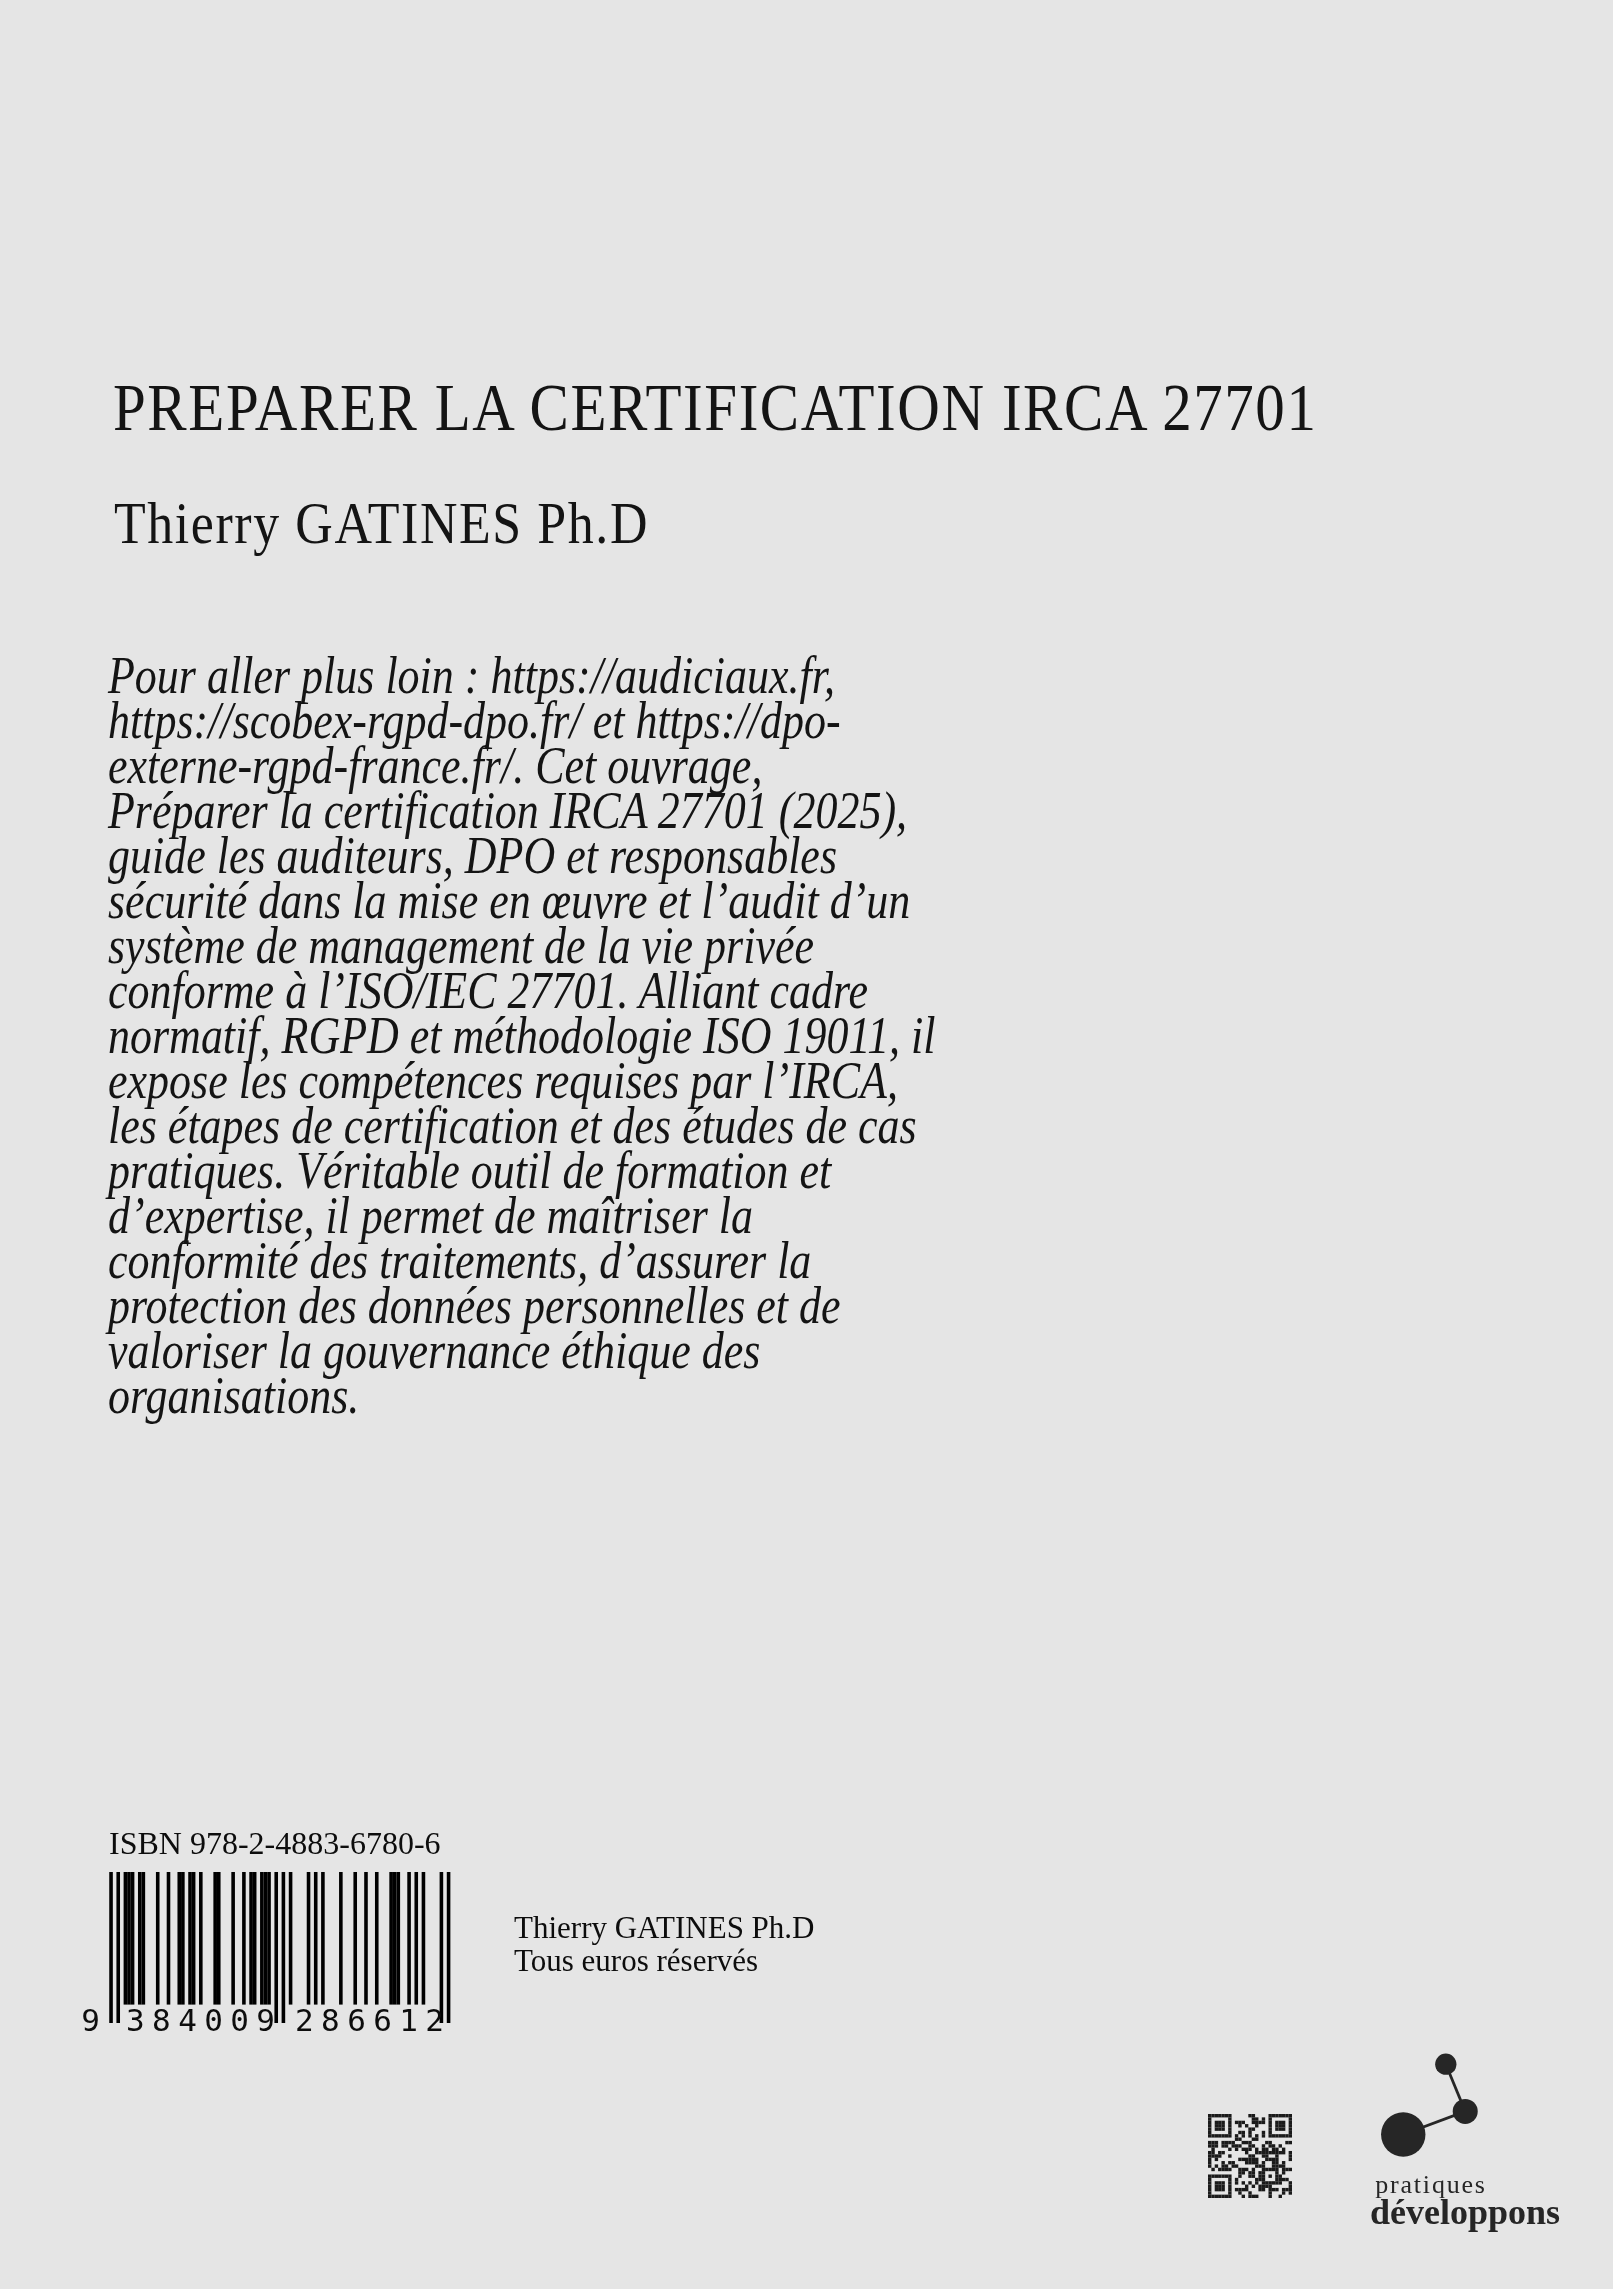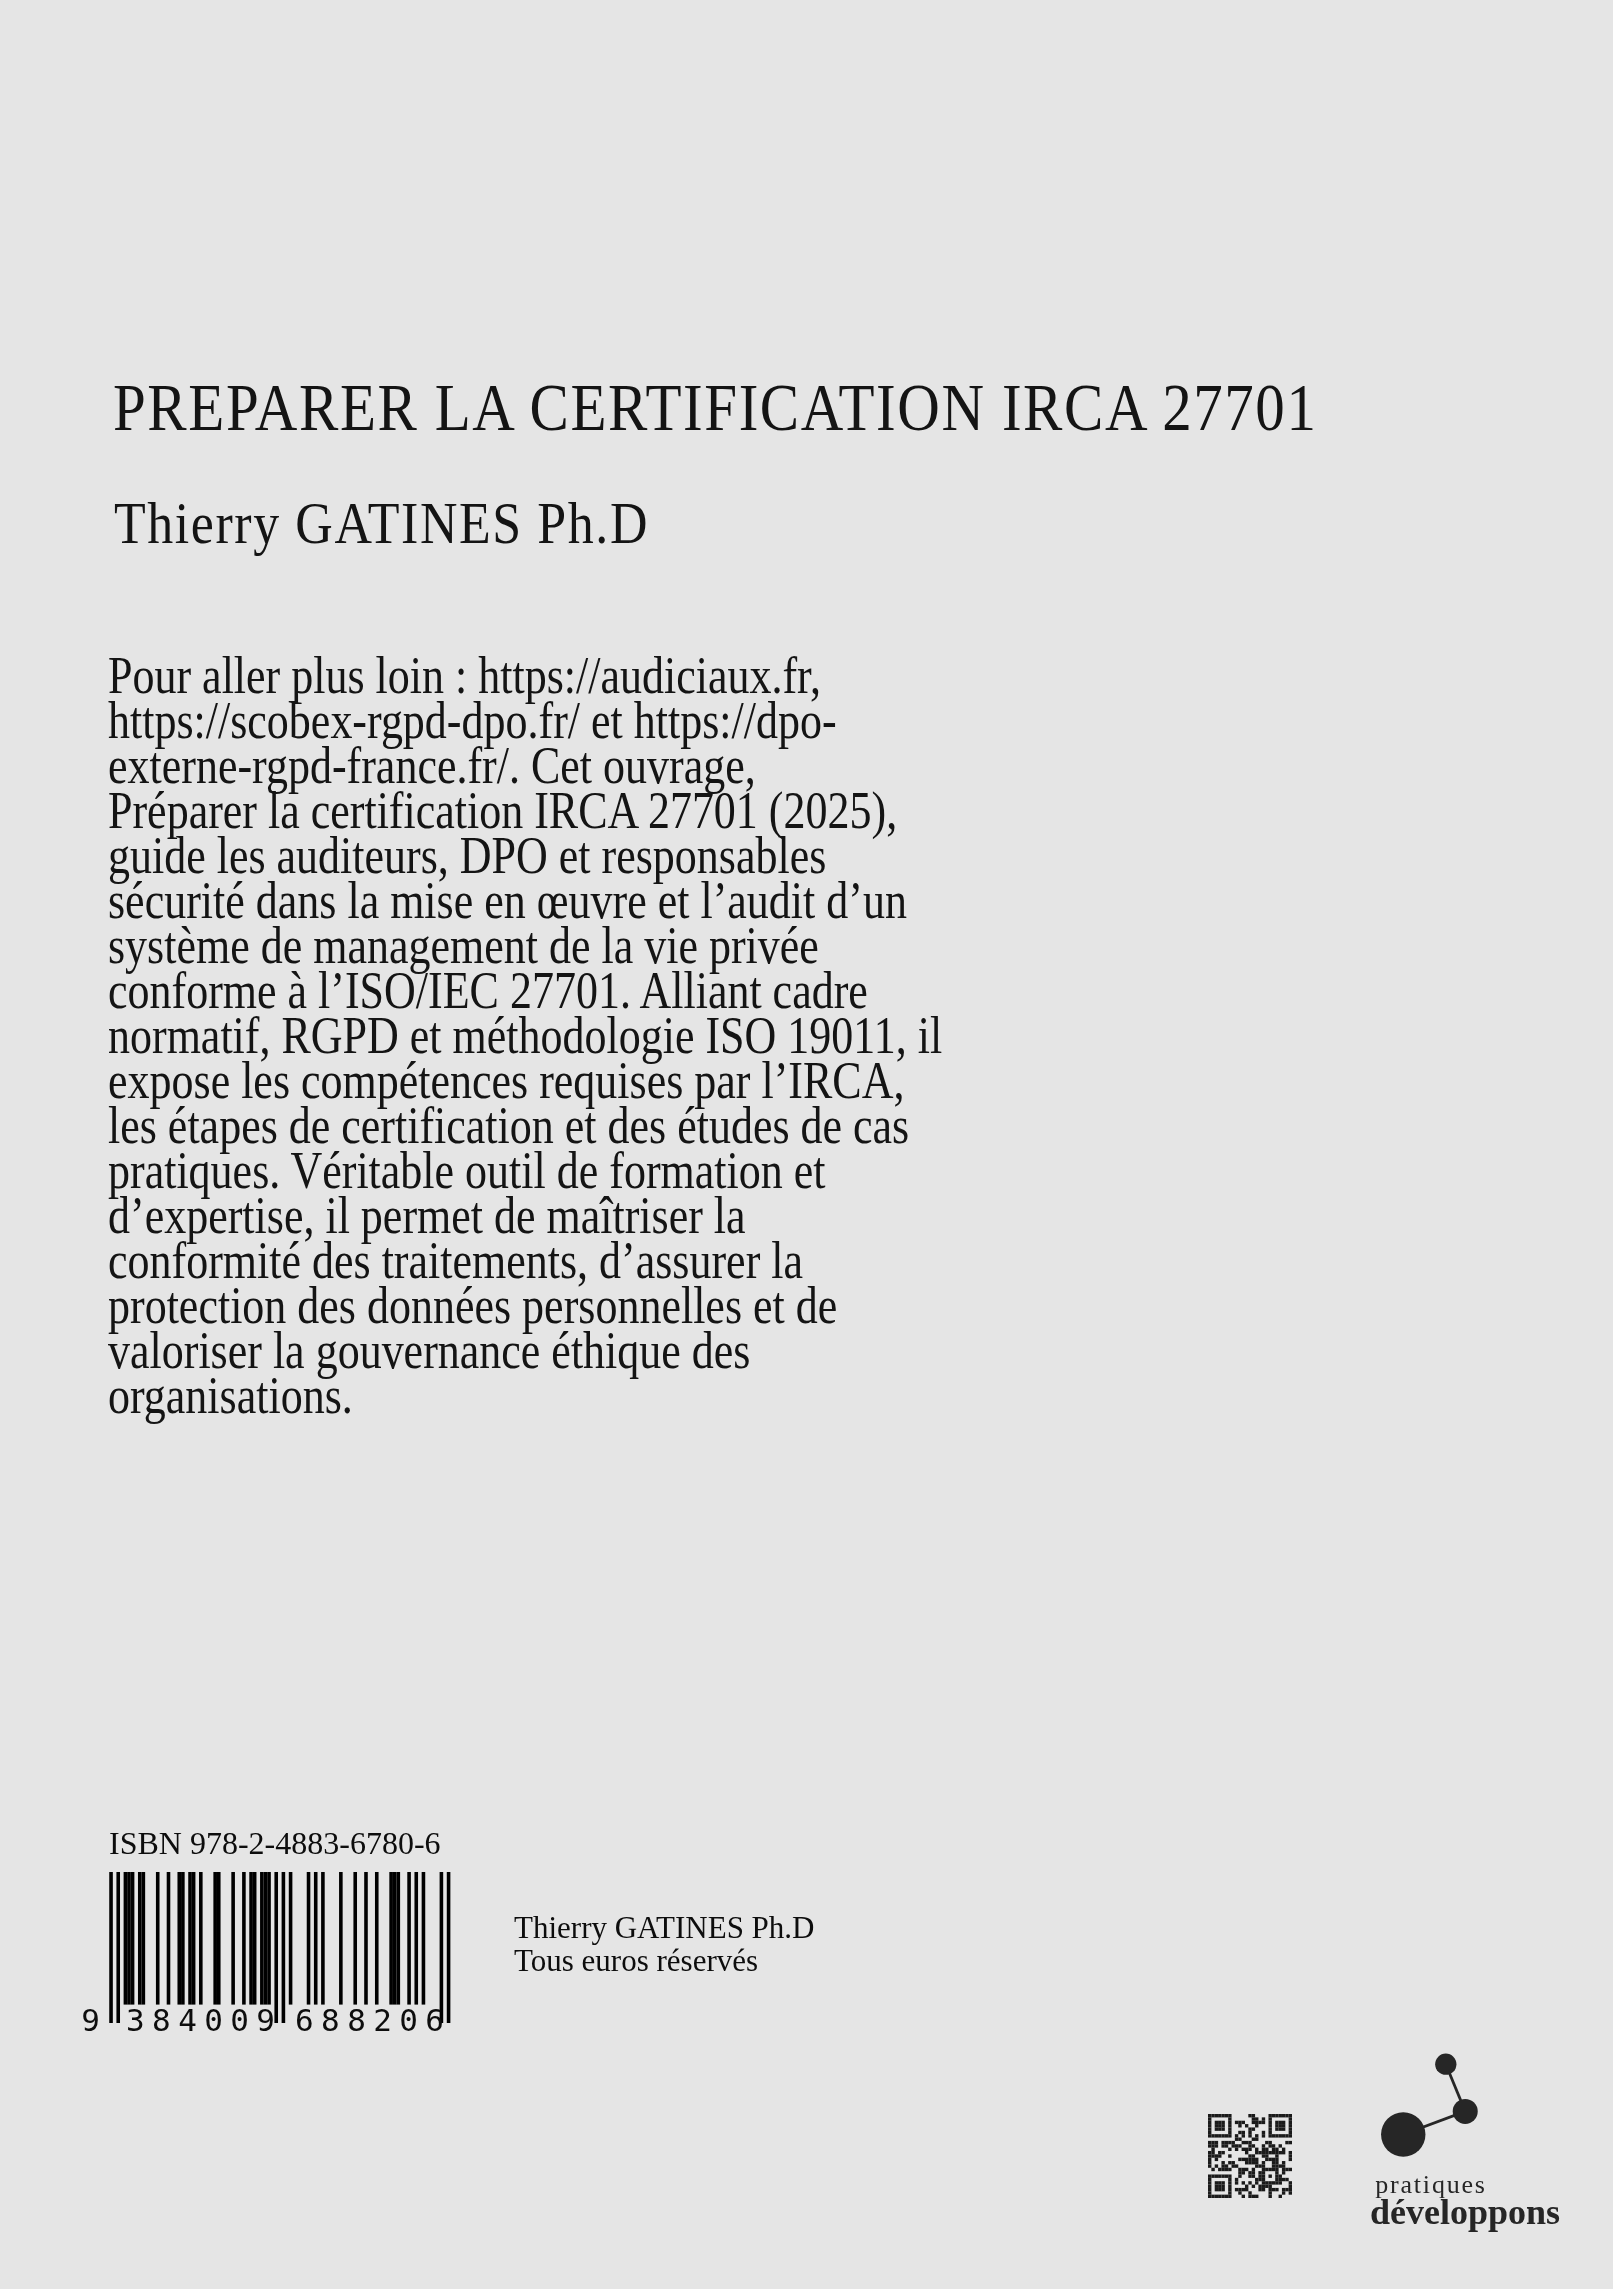--- a/index.html
+++ b/index.html
@@ -11,21 +11,21 @@
   #book-title {
     left:113px; top:374px; font-size:67px; line-height:67px;
     letter-spacing:1.8px; white-space:nowrap;
     transform:scaleX(0.88); transform-origin:left top; color:#141414;
   }
   #book-author {
     left:114px; top:494px; font-size:59px; line-height:59px;
     letter-spacing:1.8px; white-space:nowrap;
     transform:scaleX(0.88); transform-origin:left top; color:#141414;
   }
-  #description { left:108px; top:653px; color:#141414; }
+  #description { left:108px; top:653px; color:#141414;font-style:italic; }
   .desc-line {
     height:45px; line-height:45px; font-size:53px; white-space:nowrap;
     transform:scaleX(0.83); transform-origin:left top;
   }
   #isbn-label { left:109px; top:1827px; font-size:32px; line-height:32px; white-space:nowrap; color:#0d0d0d; }
   #barcode-svg { left:109px; top:1872px; }
   .bc-digit {
     font-family:"DejaVu Sans Mono", monospace; font-size:31px; line-height:31px;
     color:#0d0d0d; top:2005px; white-space:nowrap;
   }
@@ -116,21 +116,21 @@
       <rect x="312.00" y="0" width="3.9" height="144" fill="#000000"></rect>
       <rect x="323.70" y="0" width="3.9" height="144" fill="#000000"></rect>
       <rect x="331.50" y="0" width="3.9" height="144" fill="#000000"></rect>
       <rect x="339.30" y="0" width="3.9" height="144" fill="#000000"></rect>
       <rect x="358.80" y="0" width="3.9" height="164" fill="#000000"></rect>
       <rect x="366.60" y="0" width="3.9" height="164" fill="#000000"></rect>
     </svg>
 
   <div id="barcode-digit-first" class="abs bc-digit">9</div>
   <div id="barcode-digits-left" class="abs bc-digit">384009</div>
-  <div id="barcode-digits-right" class="abs bc-digit">688206</div>
+  <div id="barcode-digits-right" class="abs bc-digit">286612</div>
 
 
   <div id="colophon" class="abs">
     <div>Thierry GATINES Ph.D</div>
     <div>Tous euros réservés</div>
   </div>
 
   <svg id="qr-svg" class="abs" width="84" height="84" viewBox="0 0 91 91">
       <rect x="0.00" y="0.00" width="3.69" height="3.69" fill="#1a1a1a"></rect>
       <rect x="3.64" y="0.00" width="3.69" height="3.69" fill="#1a1a1a"></rect>

